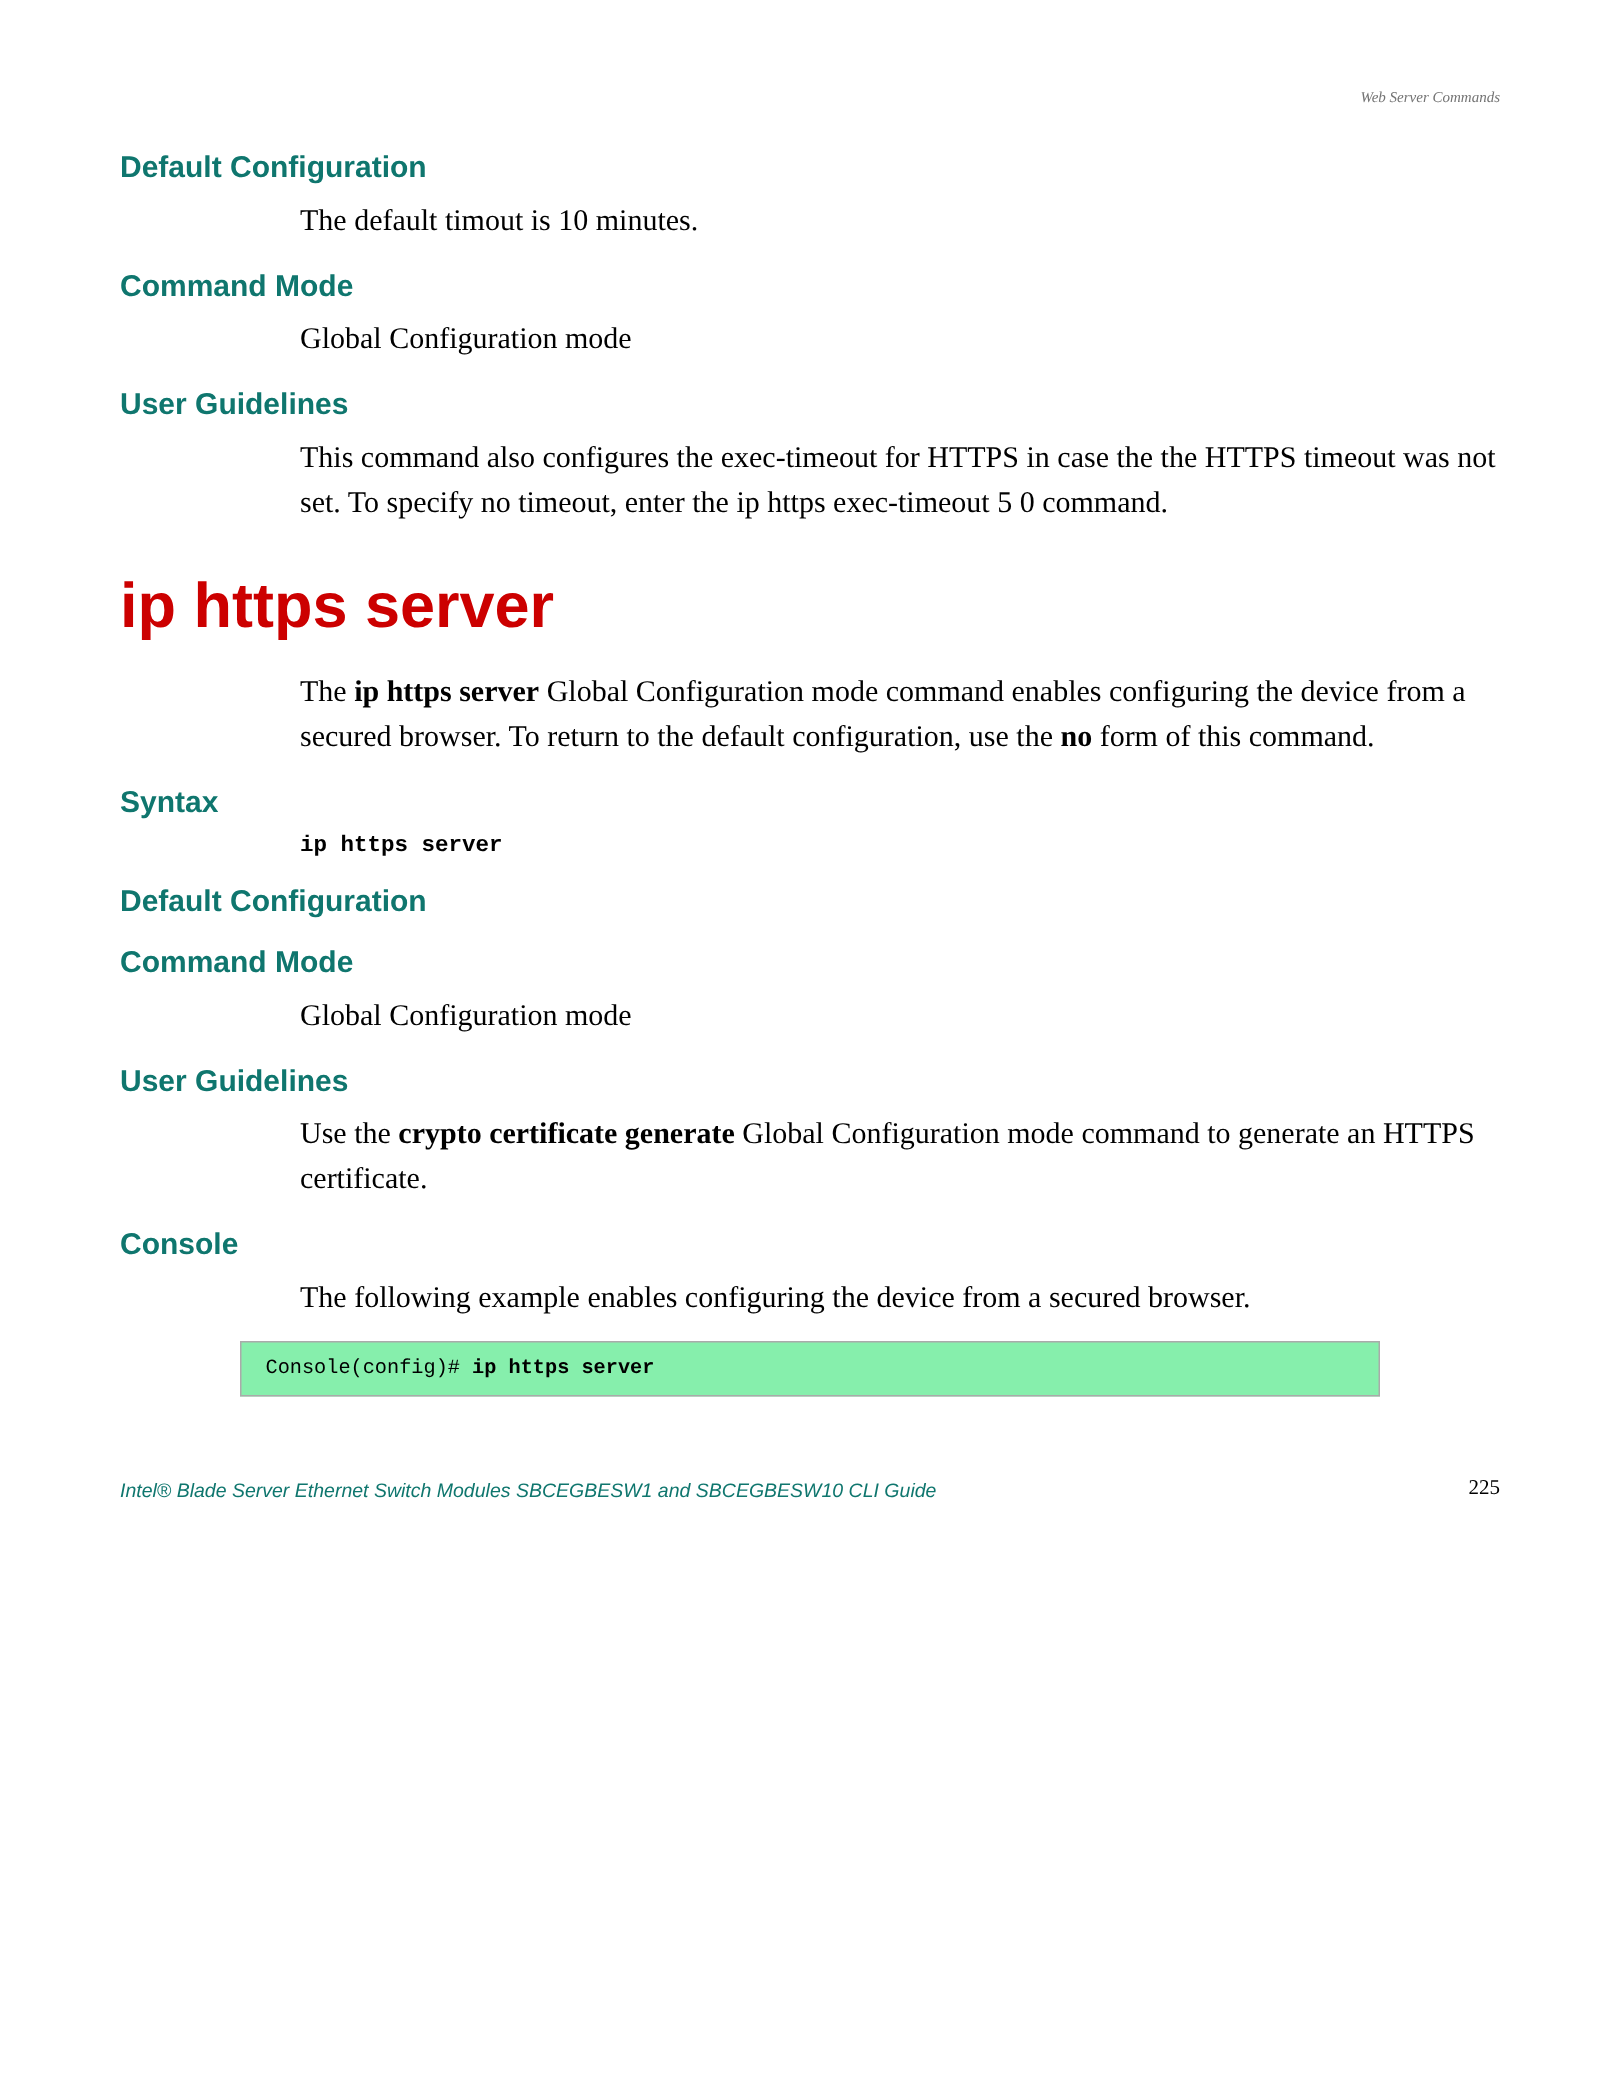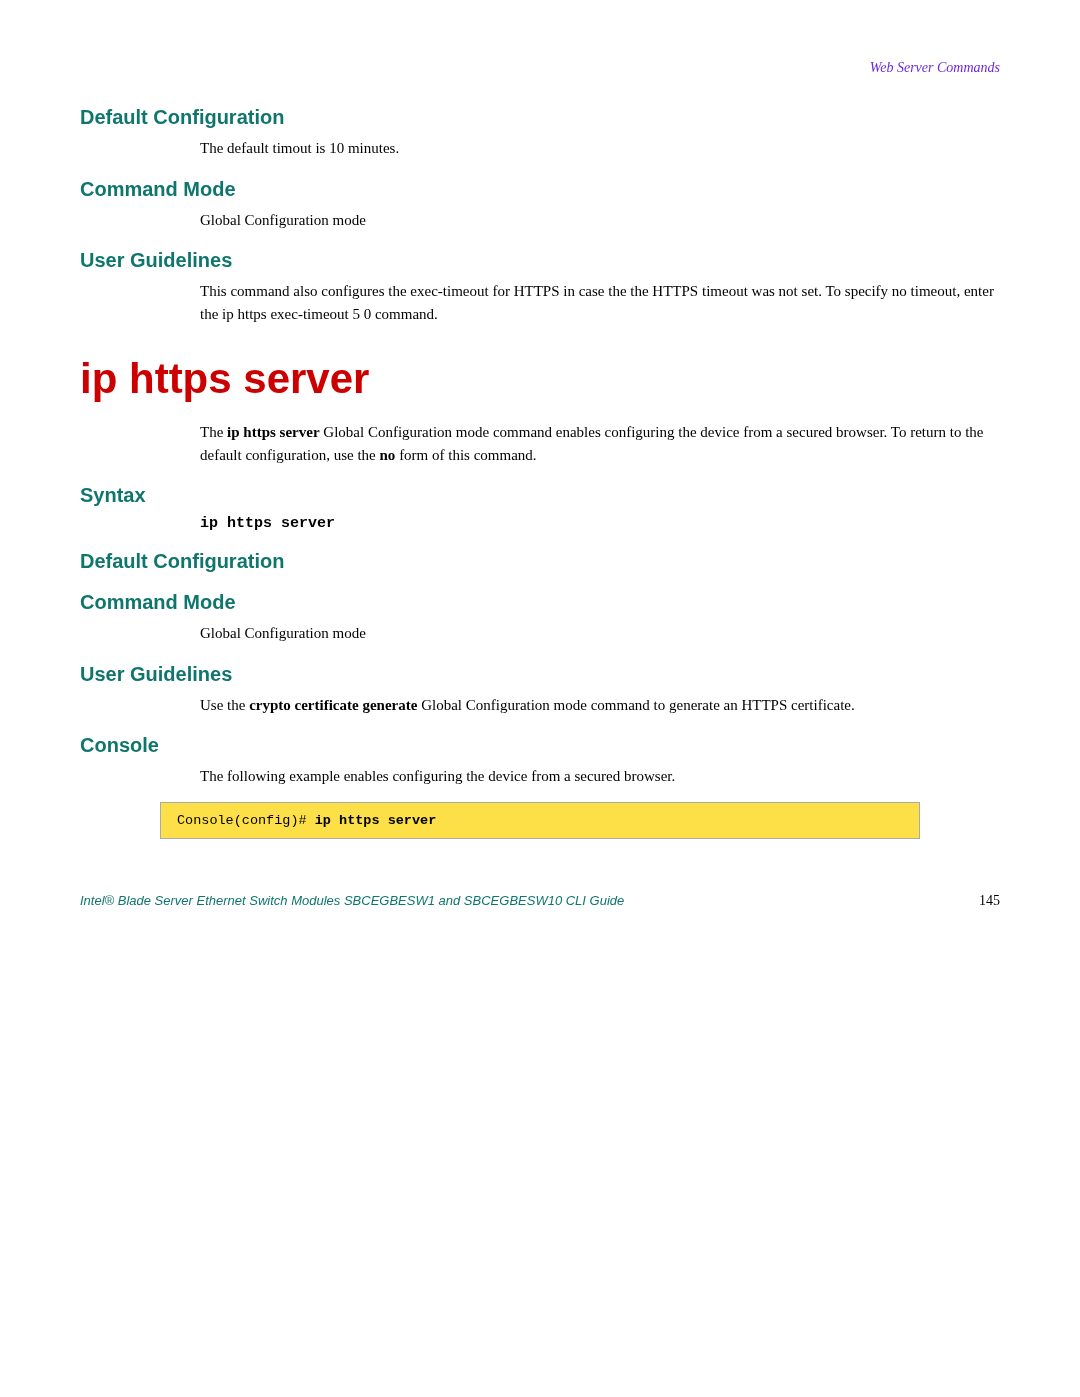--- a/index.html
+++ b/index.html
@@ -12,62 +12,62 @@
       min-height: 1397px;
       position: relative;
     }
     .page {
       padding: 60px 80px 80px 80px;
       position: relative;
     }
     .header-right {
       text-align: right;
       font-style: italic;
-      font-size: 14px;
-      color: #6d28d9;
+      font-size: 10px;
+      color: #737373;
       margin-bottom: 30px;
     }
     h2 {
       color: #0f766e;
       font-size: 20px;
       font-weight: bold;
       font-family: Arial, Helvetica, sans-serif;
       margin-bottom: 8px;
       margin-top: 18px;
     }
     h1.command-title {
       color: #cc0000;
       font-size: 42px;
       font-weight: bold;
       font-family: Arial, Helvetica, sans-serif;
       margin: 30px 0 18px 0;
     }
     .body-text {
       margin-left: 120px;
       margin-bottom: 14px;
-      font-size: 15px;
+      font-size: 20px;
       line-height: 1.5;
     }
     .syntax-block {
       margin-left: 120px;
       margin-bottom: 6px;
     }
     .syntax-block p {
       font-weight: bold;
       font-family: 'Courier New', Courier, monospace;
       font-size: 15px;
       margin-bottom: 8px;
     }
     .code-box {
       margin: 10px 80px 20px 80px;
       border: 1px solid #aaa;
       padding: 10px 16px;
       font-family: 'Courier New', Courier, monospace;
       font-size: 13.5px;
-      background: #fde047;
+      background: #86efac;
     }
     .code-box span.normal { font-weight: normal; }
     .code-box span.bold { font-weight: bold; }
     .footer {
       position: absolute;
       bottom: 30px;
       left: 80px;
       right: 80px;
       display: flex;
       justify-content: space-between;
@@ -141,16 +141,16 @@
   <div class="body-text">
     <span>The following example enables configuring the device from a secured browser.</span>
   </div>
 
   <div class="code-box">
     <span class="normal">Console(config)# </span><span class="bold">ip https server</span>
   </div>
 
   <div class="footer">
     <span class="footer-left">Intel® Blade Server Ethernet Switch Modules SBCEGBESW1 and SBCEGBESW10 CLI Guide</span>
-    <span class="footer-right">145</span>
+    <span class="footer-right">225</span>
   </div>
 
 </div>
 
 </body></html>

